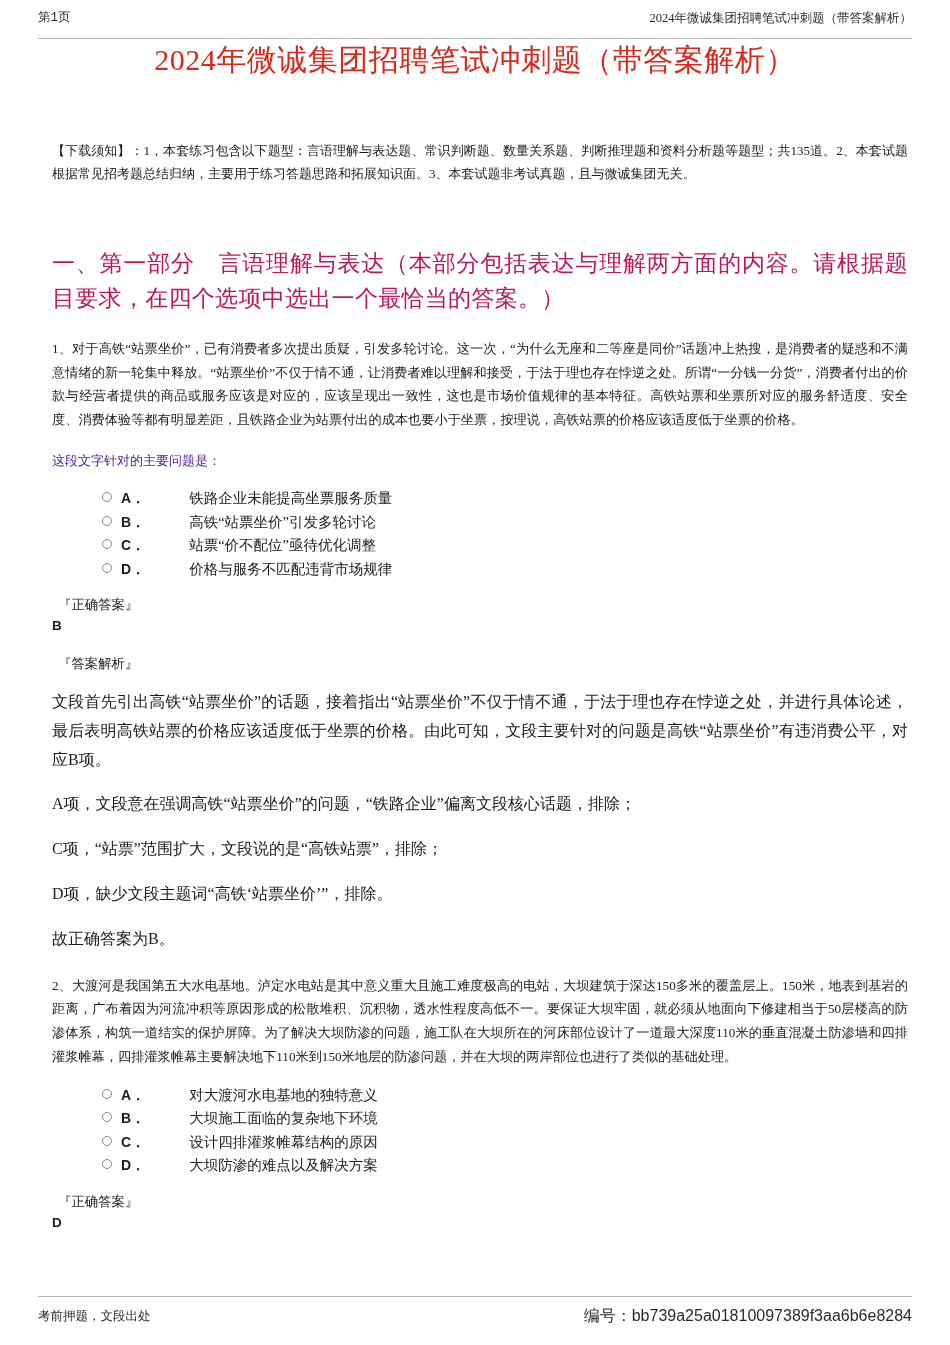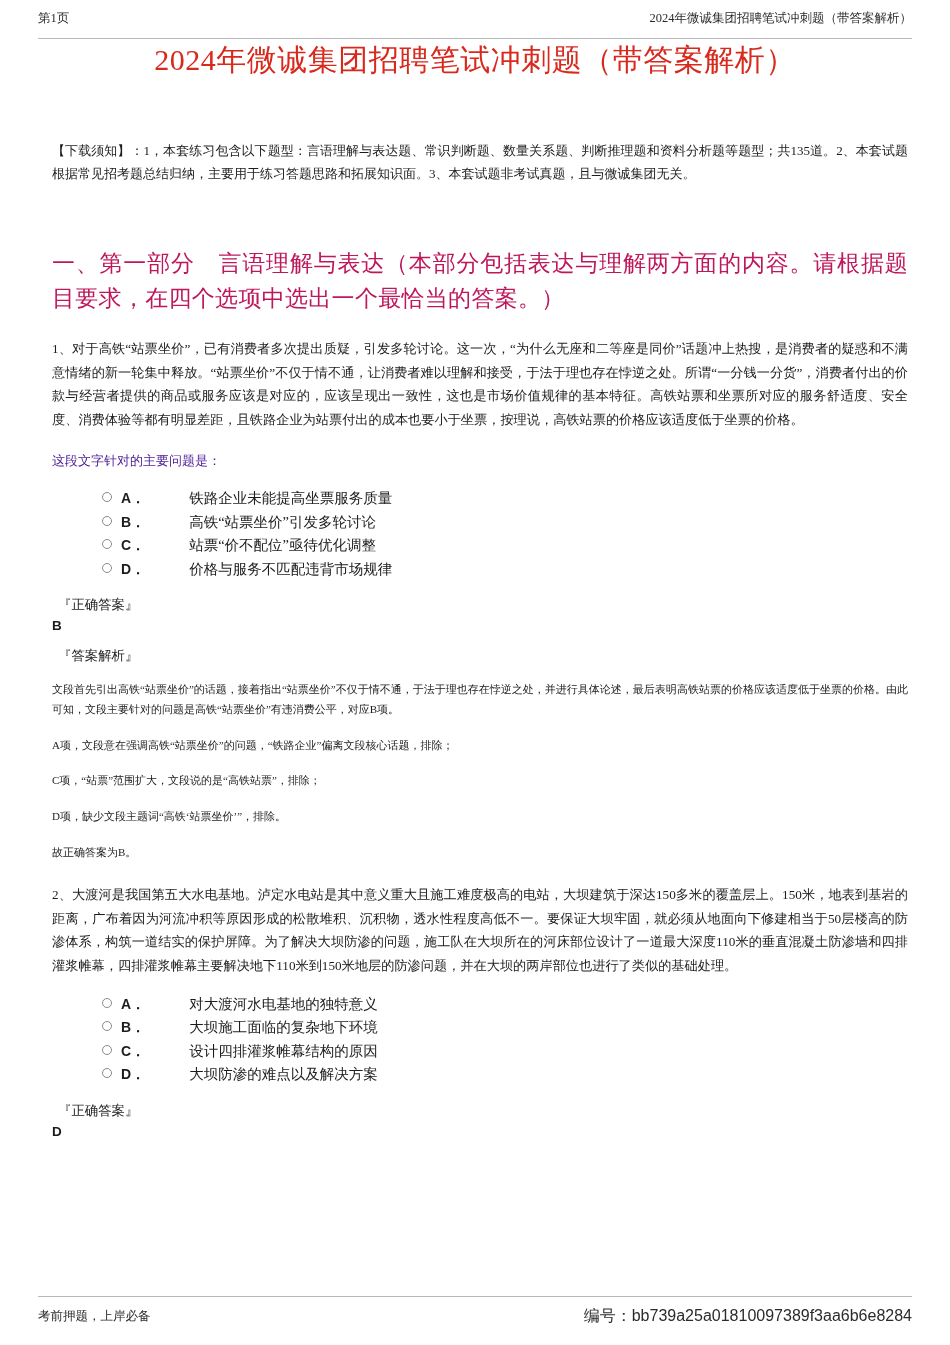--- a/index.html
+++ b/index.html
@@ -30,21 +30,21 @@
     right: 38px;
     height: 26px;
     border-bottom: 1px solid #b8b8b8;
     display: flex;
     align-items: flex-start;
     justify-content: space-between;
     font-size: 12.5px;
     color: #2b2b2b;
     line-height: 1.0;
   }
-  .header-left { white-space: nowrap; }
+  .header-left { white-space: nowrap; font-family: Liberation Mono, monospace; }
   .header-right { white-space: nowrap; }
 
   
   .doc-title {
     position: absolute;
     top: 40px;
     left: 0;
     width: 950px;
     text-align: center;
     font-size: 30px;
@@ -137,24 +137,24 @@
     margin: 14px 0 0 6px;
   }
   .ans-value {
     font-family: "Liberation Sans", sans-serif;
     font-size: 13.5px;
     font-weight: bold;
     line-height: 1.45;
     color: #1c1c1c;
     margin: 1px 0 0 0;
   }
-  .ans-label.tight { margin-top: 10px; }
+  .ans-label.tight { margin-top: 18px; }
 
   .para {
-    font-size: 11px;
+    font-size: 16px;
     line-height: 1.8;
     color: #1c1c1c;
     text-align: justify;
     margin: 16px 0 0 0;
   }
   .para.first { margin-top: 14px; }
 
   
   .footer {
     position: absolute;
@@ -259,17 +259,17 @@
         </li>
       </ul>
 
       <div class="ans-label">『正确答案』</div>
       <div class="ans-value">D</div>
     </div>
 
   </div>
 
   <div class="footer">
-    <span class="footer-left">考前押题，上岸必备</span>
+    <span class="footer-left">考前押题，文段出处</span>
     <span class="footer-right">编号：bb739a25a01810097389f3aa6b6e8284</span>
   </div>
 
 </div>
 
 </body></html>

